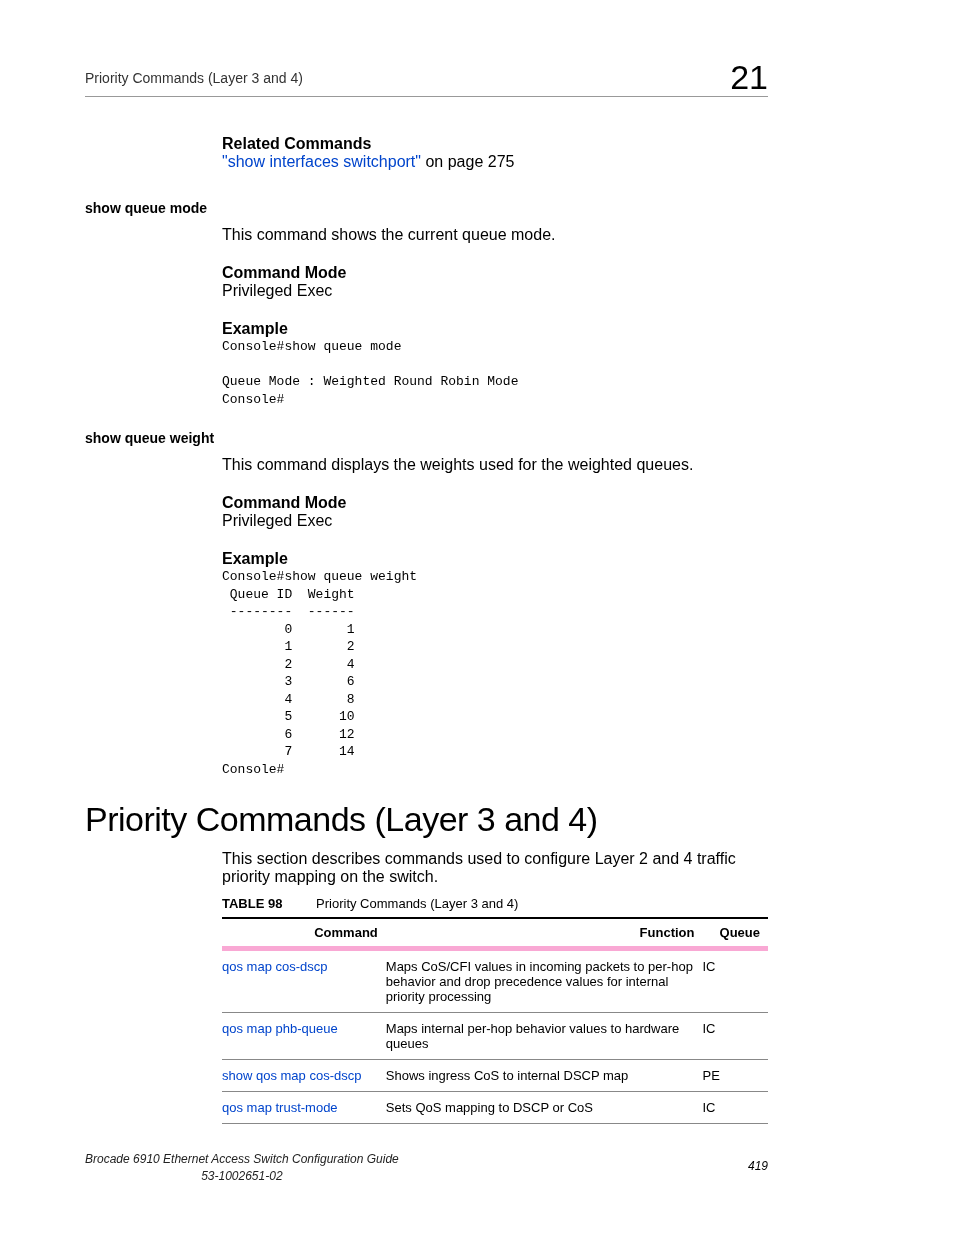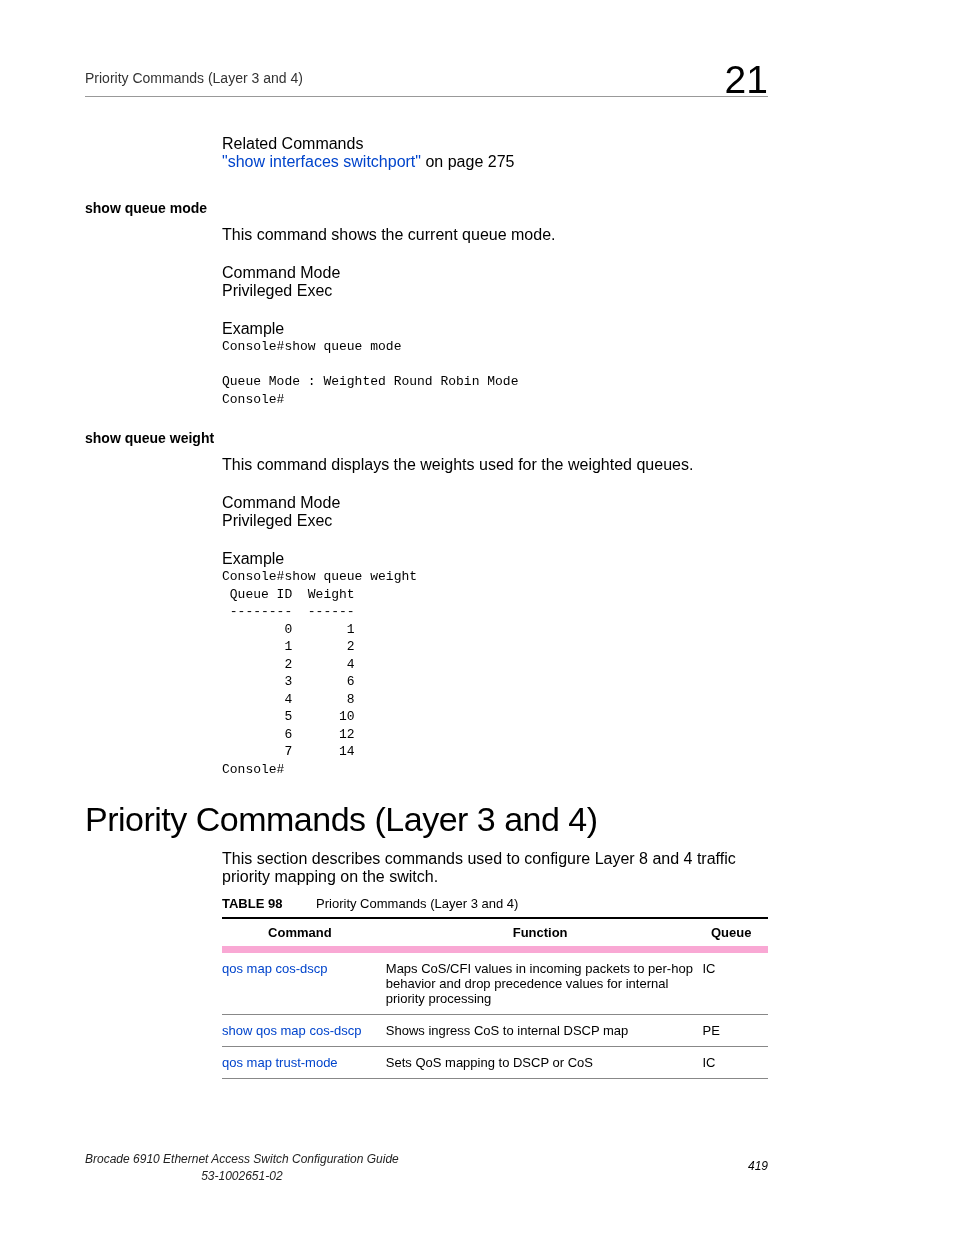--- a/index.html
+++ b/index.html
@@ -1,30 +1,30 @@
 <!DOCTYPE html>
 <html><head>
 <meta charset="utf-8">
 <style>
   @page { size: 954px 1235px; margin: 0; }
   html, body { margin: 0; padding: 0; width: 954px; height: 1235px; background: #fff; font-family: Arial, Helvetica, sans-serif; color: #000; }
   .page { position: relative; width: 853px; height: 1235px; }
   .header-left { position: absolute; top: 70px; left: 85px; font-size: 14px; color: #333; }
-  .header-right { position: absolute; top: 58px; right: 85px; font-size: 39px; font-family: Arial, sans-serif; font-weight: 400; text-align: right; }
+  .header-right { position: absolute; top: 58px; right: 85px; font-size: 34px; font-family: Arial, sans-serif; font-weight: 400; text-align: right; }
   .header-rule { position: absolute; top: 96px; left: 85px; right: 85px; border-top: 1px solid #999; }
   .side-label { position: absolute; left: 85px; font-size: 14px; font-weight: 700; }
-  .bold { font-weight: 400; }
+  .bold { font-weight: 700; }
   .link { color: #0044cc; }
   .mono { font-family: "Courier New", Courier, monospace; font-size: 13px; white-space: pre; line-height: 1.35; }
   h1.section-title { position: absolute; left: 85px; font-family: "Arial Narrow", Arial, sans-serif; font-weight: 400; font-size: 34px; margin: 0; letter-spacing: -0.5px; }
   .para { margin-bottom: 10px; }
   .table-caption { font-size: 13px; margin-top: 8px; }
   .table-caption .tbold { font-weight: 700; font-family: "Arial Narrow", Arial, sans-serif; margin-right: 30px; }
   table.cmd-table { width: 100%; border-collapse: collapse; font-size: 13px; margin-top: 6px; }
-  table.cmd-table th { text-align: center; font-weight: 700; font-family: "Arial Narrow", Arial, sans-serif; border-top: 2px solid #000; border-bottom: 7px solid #f9a8d4; padding: 6px 8px 6px 0; }
+  table.cmd-table th { text-align: right; font-weight: 700; font-family: "Arial Narrow", Arial, sans-serif; border-top: 2px solid #000; border-bottom: 5px solid #f9a8d4; padding: 6px 8px 6px 0; }
   table.cmd-table td { border-bottom: 1px solid #888; padding: 8px 8px 8px 0; vertical-align: top; }
   .footer-left { position: absolute; bottom: 50px; left: 85px; font-style: italic; font-size: 12px; line-height: 1.4; color: #222; text-align: center; }
   .footer-right { position: absolute; bottom: 62px; right: 85px; font-style: italic; font-size: 12px; }
 </style>
 </head>
 <body>
 
 <div class="page">
   <div class="header-left">Priority Commands (Layer 3 and 4)</div>
   <div class="header-right">21</div>
@@ -65,37 +65,42 @@
         4       8
         5      10
         6      12
         7      14
 Console#</div>
   </div>
 
   <h1 class="section-title" style="top:800px;">Priority Commands (Layer 3 and 4)</h1>
 
   <div style="position:absolute; top:850px; left:222px; right:85px;">
-    <div class="para">This section describes commands used to configure Layer 8 and 4 traffic priority mapping on the switch.</div>
+    <div class="para">This section describes commands used to configure Layer 2 and 4 traffic priority mapping on the switch.</div>
     <div class="table-caption">
       <span class="tbold">TABLE 98</span>
       <span>Priority Commands (Layer 3 and 4)</span>
     </div>
     <table class="cmd-table">
       <thead>
         <tr>
           <th style="width:30%;">Command</th>
           <th style="width:58%;">Function</th>
           <th style="width:12%;">Queue</th>
         </tr>
       </thead>
       <tbody>
         <tr>
           <td><span class="link">qos map cos-dscp</span></td>
           <td>Maps CoS/CFI values in incoming packets to per-hop behavior and drop precedence values for internal priority processing</td>
+          <td>IC</td>
+        </tr>
+        <tr>
+          <td><span class="link">qos map phb-queue</span></td>
+          <td>Maps internal per-hop behavior values to hardware queues</td>
           <td>IC</td>
         </tr>
         <tr>
           <td><span class="link">show qos map cos-dscp</span></td>
           <td>Shows ingress CoS to internal DSCP map</td>
           <td>PE</td>
         </tr>
         <tr>
           <td><span class="link">qos map trust-mode</span></td>
           <td>Sets QoS mapping to DSCP or CoS</td>

